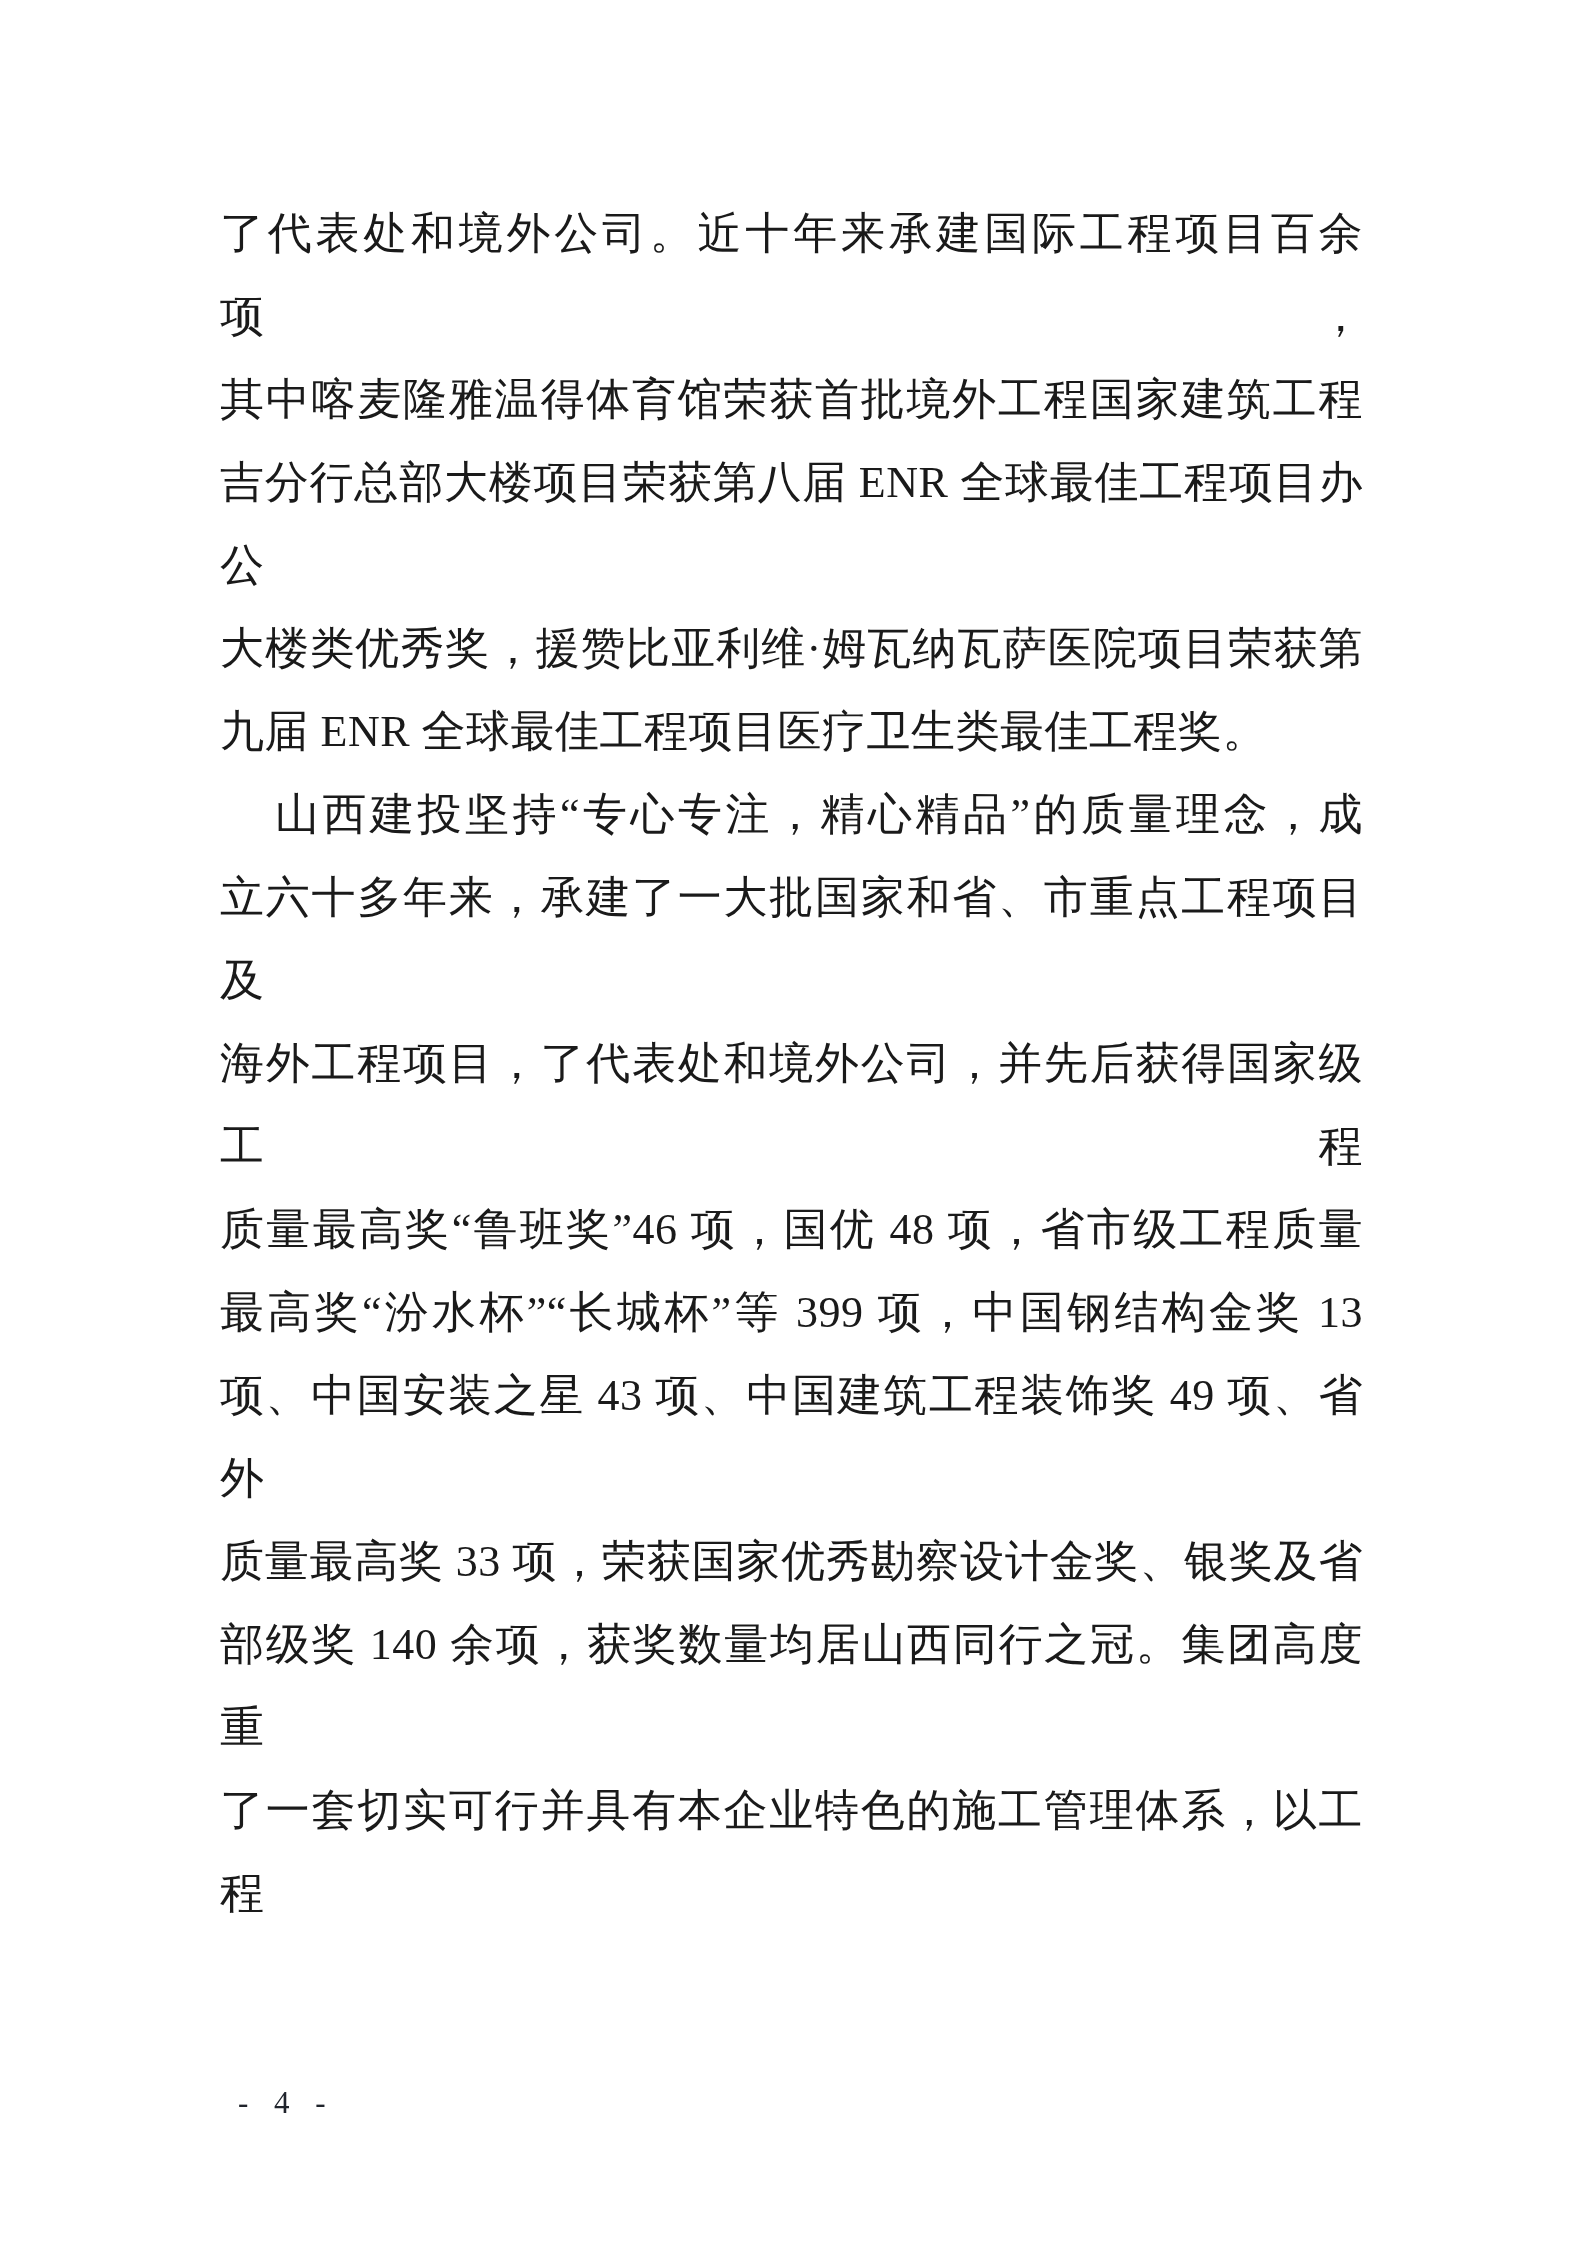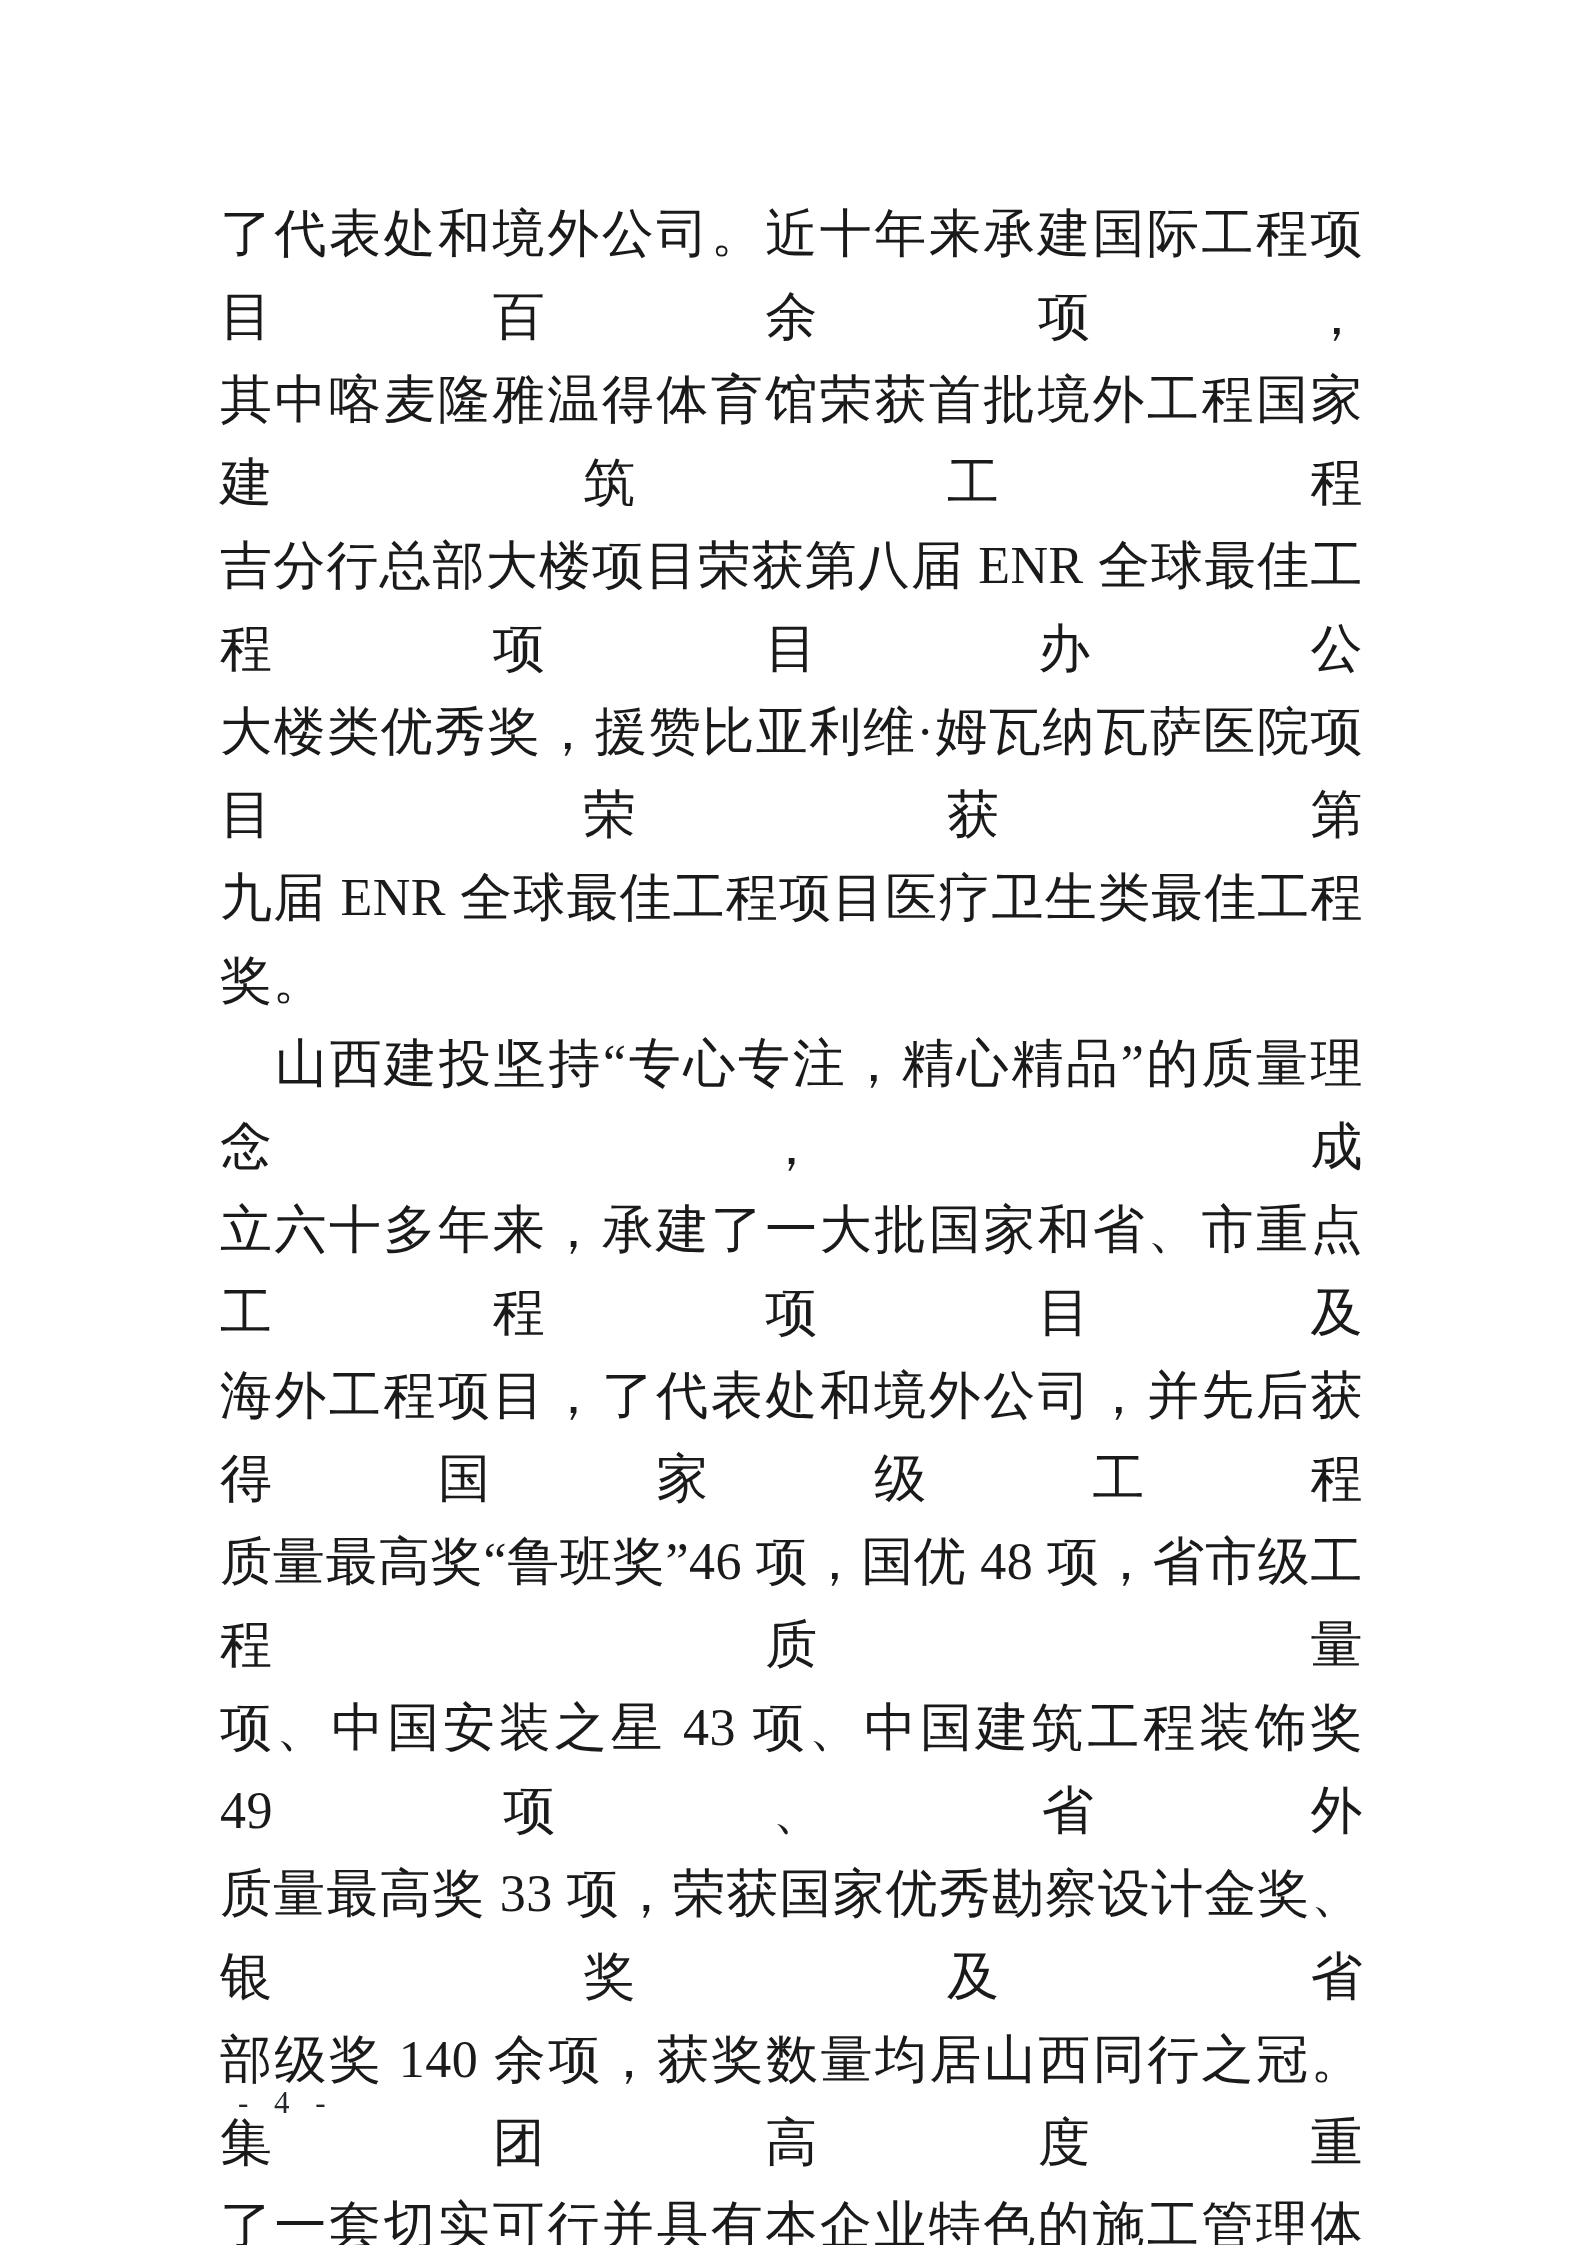--- a/index.html
+++ b/index.html
@@ -20,21 +20,21 @@
     position: absolute;
     left: 220px;
     top: 192px;
     width: 1143px;
   }
   .paragraph {
     margin: 0;
     padding: 0;
   }
   .line {
-    font-size: 52px;
+    font-size: 44px;
     line-height: 83px;
     letter-spacing: 0.5px;
     text-align: justify;
     text-align-last: justify;
     white-space: normal;
   }
   .line.para-last {
     text-align-last: left;
   }
   .footer {
@@ -57,20 +57,21 @@
         <div class="line">其中喀麦隆雅温得体育馆荣获首批境外工程国家建筑工程</div>
         <div class="line">吉分行总部大楼项目荣获第八届 ENR 全球最佳工程项目办公</div>
         <div class="line">大楼类优秀奖，援赞比亚利维·姆瓦纳瓦萨医院项目荣获第</div>
         <div class="line para-last">九届 ENR 全球最佳工程项目医疗卫生类最佳工程奖。</div>
       </div>
       <div class="paragraph">
         <div class="line" style="text-indent: 55px;">山西建投坚持“专心专注，精心精品”的质量理念，成</div>
         <div class="line">立六十多年来，承建了一大批国家和省、市重点工程项目及</div>
         <div class="line">海外工程项目，了代表处和境外公司，并先后获得国家级工程</div>
         <div class="line">质量最高奖“鲁班奖”46 项，国优 48 项，省市级工程质量</div>
+        <div class="line">最高奖“汾水杯”“长城杯”等 399 项，中国钢结构金奖 13</div>
         <div class="line">项、中国安装之星 43 项、中国建筑工程装饰奖 49 项、省外</div>
         <div class="line">质量最高奖 33 项，荣获国家优秀勘察设计金奖、银奖及省</div>
         <div class="line">部级奖 140 余项，获奖数量均居山西同行之冠。集团高度重</div>
         <div class="line">了一套切实可行并具有本企业特色的施工管理体系，以工程</div>
       </div>
     </div>
   <div class="footer">- 4 -</div>
 </div>
 
 </body></html>

